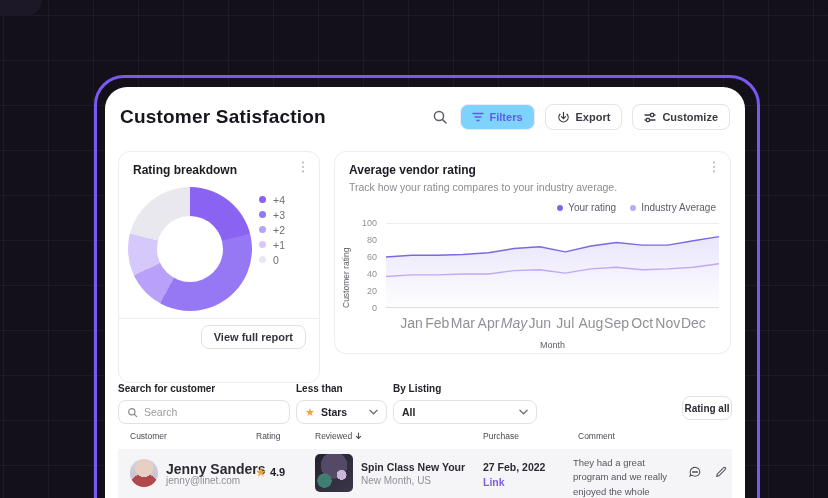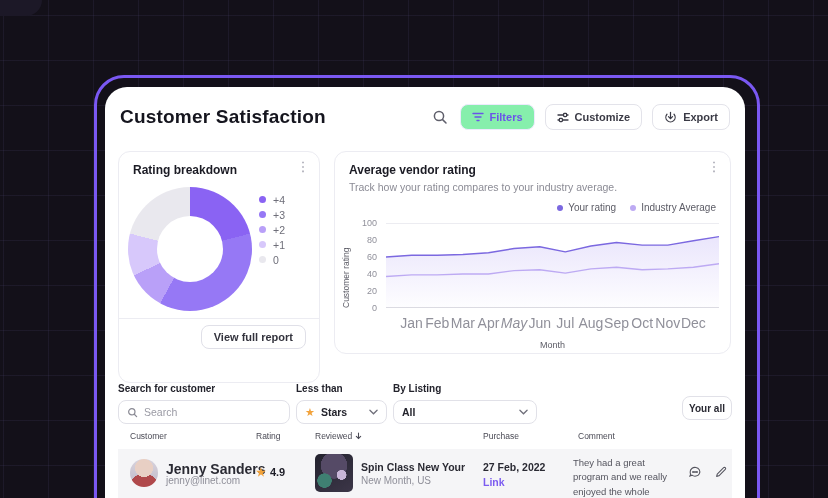--- a/index.html
+++ b/index.html
@@ -23,21 +23,21 @@
 
   
   .card-header { position:absolute; left:15px; right:15px; top:16px; height:28px;
     display:flex; align-items:center; }
   .page-title { flex:1; font-size:19px; font-weight:700; color:#15151e; letter-spacing:.2px; }
   .actions { display:flex; align-items:center; gap:10px; }
   .icon-btn { width:18px; height:18px; color:#5f5f6b; display:flex; align-items:center; cursor:pointer; }
   .btn { height:26px; padding:0 11px; border-radius:8px; border:1px solid #e3e3ea;
     background:#fff; font-size:11px; font-weight:600; color:#3a3a45;
     display:flex; align-items:center; gap:6px; cursor:pointer; }
-  .btn.filters { background:#86efac; border-color:#edeafd; color:#6b54e8; }
+  .btn.filters { background:#7dd3fc; border-color:#edeafd; color:#6b54e8; }
 
   
   .panels { position:absolute; left:13px; top:64px; display:flex; gap:14px; }
   .panel { border:1px solid #ececf2; border-radius:12px; background:#fff; position:relative; }
   .panel-sm { width:202px; height:232px; }
   .panel-lg { width:397px; height:203px; }
   .panel-title { position:absolute; left:14px; top:11px; font-size:12px; font-weight:700; color:#1b1b24; }
   .panel-sub { position:absolute; left:14px; top:29px; font-size:10.5px; color:#8b8b95; }
   .dots-menu { position:absolute; right:8px; top:8px; font-size:13px; color:#9a9aa6;
     width:16px; text-align:center; cursor:pointer; line-height:14px; }
@@ -139,38 +139,38 @@
             <svg width="12" height="10" viewBox="0 0 12 10" stroke="currentColor" stroke-width="1.4" stroke-linecap="round">
                 <line x1="1" y1="1.5" x2="11" y2="1.5"></line>
                 <line x1="3" y1="5" x2="9" y2="5"></line>
                 <line x1="5" y1="8.5" x2="7" y2="8.5"></line>
               </svg>
           </span>
           <span>Filters</span>
         </button>
         <button class="btn">
           <span>
+            <svg width="13" height="13" viewBox="0 0 14 14" fill="none" stroke="currentColor" stroke-width="1.3" stroke-linecap="round">
+                <path d="M3.2 3.5 A5 5 0 1 0 10.8 3.5"></path>
+                <line x1="7" y1="1.5" x2="7" y2="8"></line>
+                <polyline points="4.8,6 7,8.2 9.2,6"></polyline>
+              </svg>
+          </span>
+          <span>Export</span>
+        </button>
+        <button class="btn">
+          <span>
             <svg width="12" height="11" viewBox="0 0 12 11" stroke="currentColor" stroke-width="1.3" stroke-linecap="round" fill="none">
                 <line x1="1" y1="3" x2="11" y2="3"></line>
                 <rect x="6.6" y="1.4" width="3" height="3.2" rx="0.8" fill="#fff"></rect>
                 <line x1="1" y1="8" x2="11" y2="8"></line>
                 <rect x="2.4" y="6.4" width="3" height="3.2" rx="0.8" fill="#fff"></rect>
               </svg>
           </span>
           <span>Customize</span>
-        </button>
-        <button class="btn">
-          <span>
-            <svg width="13" height="13" viewBox="0 0 14 14" fill="none" stroke="currentColor" stroke-width="1.3" stroke-linecap="round">
-                <path d="M3.2 3.5 A5 5 0 1 0 10.8 3.5"></path>
-                <line x1="7" y1="1.5" x2="7" y2="8"></line>
-                <polyline points="4.8,6 7,8.2 9.2,6"></polyline>
-              </svg>
-          </span>
-          <span>Export</span>
         </button>
       </div>
     </div>
 
     <div class="panels">
 
       <div class="panel panel-sm">
         <div class="panel-title">Rating breakdown</div>
         <div class="dots-menu">⋮</div>
         <div class="donut" style="background: conic-gradient(rgb(138, 99, 243) 0deg, rgb(138, 99, 243) 75.6deg, rgb(150, 120, 245) 75.6deg, rgb(150, 120, 245) 208.8deg, rgb(185, 160, 248) 208.8deg, rgb(185, 160, 248) 244.8deg, rgb(215, 200, 251) 244.8deg, rgb(215, 200, 251) 284.4deg, rgb(233, 232, 238) 284.4deg, rgb(233, 232, 238) 360deg);">
@@ -291,21 +291,21 @@
         <span class="ctrl-text">All</span>
         <span class="spacer"></span>
         <span class="chev">
           <svg width="9" height="6" viewBox="0 0 10 6" fill="none" stroke="currentColor" stroke-width="1.4" stroke-linecap="round">
               <polyline points="1,1 5,5 9,1"></polyline>
             </svg>
         </span>
       </div>
     </div>
 
-    <button class="clear-all">Your all</button>
+    <button class="clear-all">Rating all</button>
 
     <div class="thead">
       <span class="th" style="left:25px;">Customer</span>
       <span class="th" style="left:151px;">Rating</span>
       <span class="th th-reviewed" style="left:210px;text-align:right;">
         <span>Reviewed</span>
         <span>
           <svg width="7" height="8" viewBox="0 0 8 9" fill="none" stroke="#4a4a55" stroke-width="1.2" stroke-linecap="round">
               <line x1="4" y1="1" x2="4" y2="7"></line>
               <polyline points="1.5,4.8 4,7.3 6.5,4.8"></polyline>

